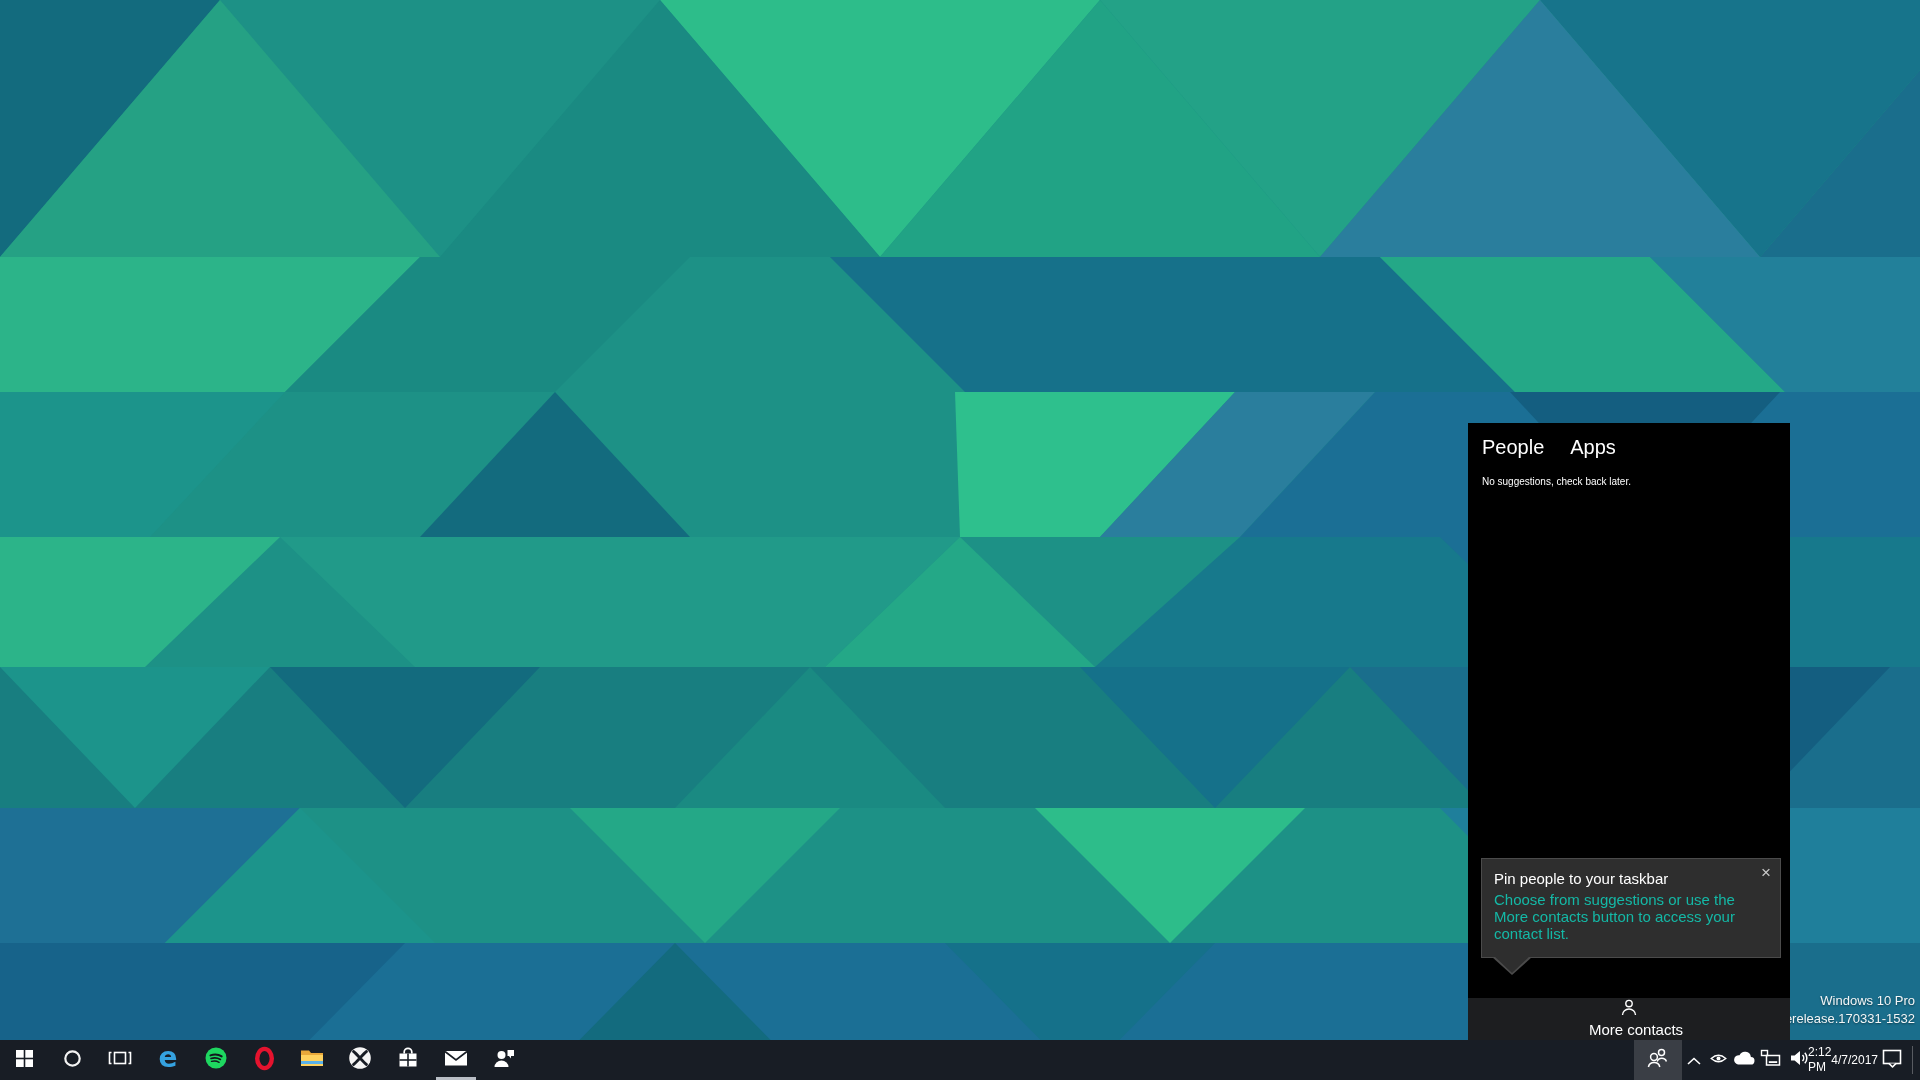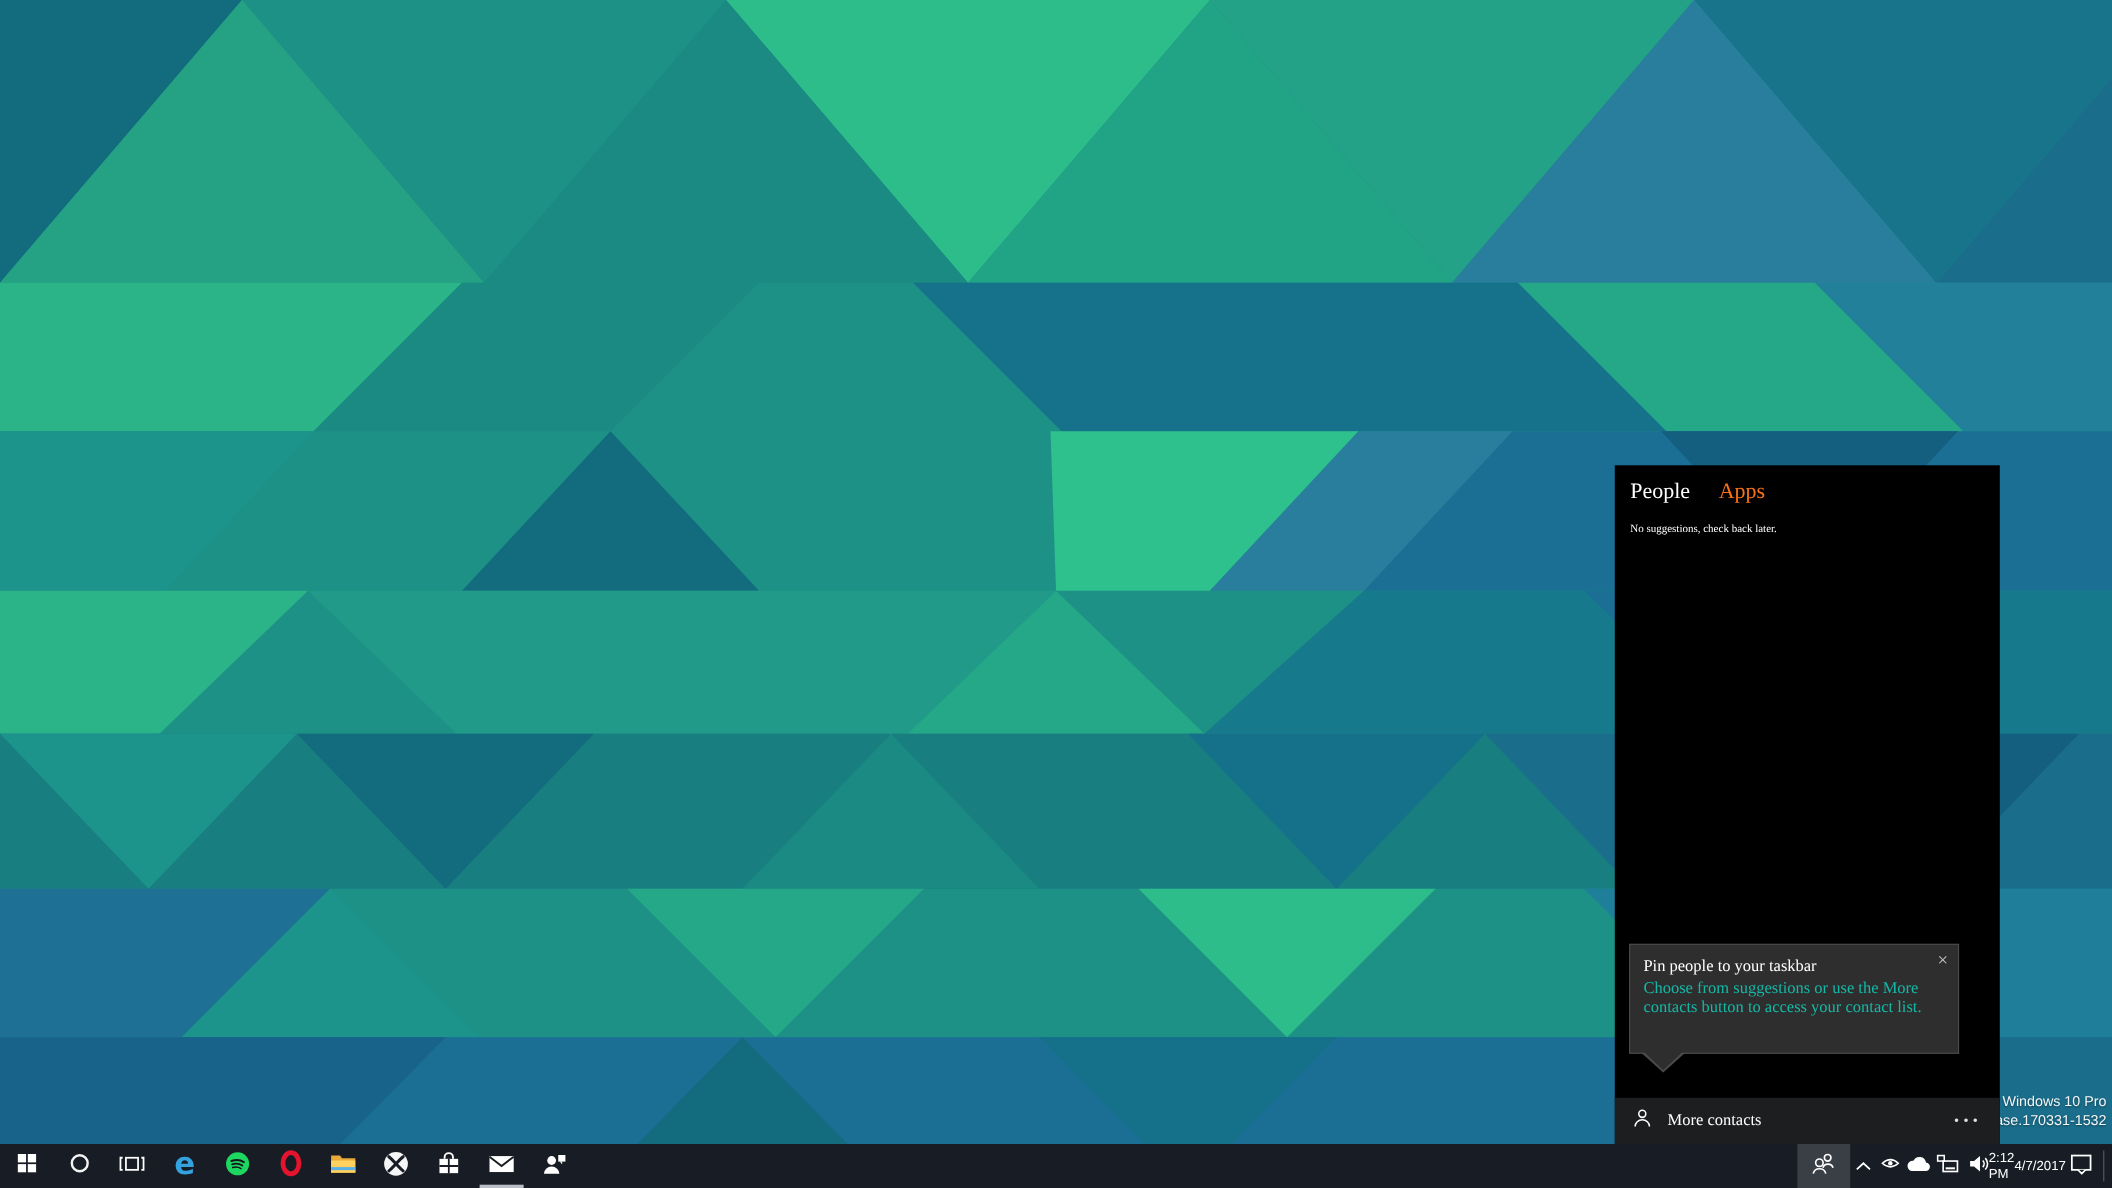--- a/index.html
+++ b/index.html
@@ -8,44 +8,44 @@
 
   
   .wallpaper { position:absolute; inset:0; z-index:0; }
 
   
   .watermark { position:absolute; right:5px; bottom:52px; z-index:3;
                text-align:right; font-size:13px; line-height:18px;
                color:rgba(255,255,255,.95); text-shadow:0 1px 2px rgba(0,0,0,.45); }
 
   
-  .people-flyout { position:absolute; left:1468px; top:423px; width:350px; height:617px;
-                   background:var(--panel-bg,#000); z-index:10; color:#fff;font-family:Liberation Serif, serif; }
+  .people-flyout { position:absolute; left:1468px; top:423px; width:322px; height:617px;
+                   background:var(--panel-bg,#000); z-index:10; color:#fff; }
   .tabs { display:flex; gap:26px; padding:13px 0 0 14px; font-size:20px; }
-  .tab { color:#f97316; cursor:pointer; }
+  .tab { color:#ffffff; cursor:pointer; }
   .tab.active { color:#ffffff; }
   .empty-msg { padding:17px 29px 0 14px; font-size:10px; color:#fff; }
 
   .tooltip { position:absolute; left:13px; top:435px; width:300px; min-height:100px;
              background:var(--tooltip-bg,#2e2e2e); border:1px solid var(--tooltip-border,#4b4b4b);
              padding:10px 30px 1px 12px; }
   .tooltip-title { font-size:15px; line-height:20px; color:#ffffff; }
   .tooltip-body  { font-size:15px; line-height:17px; color:#14b8a6; margin-top:2px; }
   .tooltip-close { position:absolute; top:5px; right:9px; font-size:17px; line-height:17px;
                    color:#c9c9c9; cursor:pointer; }
   .arrow-border { position:absolute; left:24px; top:534px; width:0; height:0;
                   border-left:20px solid transparent; border-right:20px solid transparent;
                   border-top:18px solid var(--tooltip-border,#4b4b4b); }
   .arrow-fill   { position:absolute; left:26px; top:533px; width:0; height:0;
                   border-left:18px solid transparent; border-right:18px solid transparent;
                   border-top:17px solid var(--tooltip-bg,#2e2e2e); }
 
   .more-contacts { position:absolute; left:0; right:0; bottom:0; height:42px;
                    background:var(--bar-bg,#1d1e20); display:flex; align-items:center;
-                   padding:0 16px 0 16px; cursor:pointer; }
+                   padding:0 16px 0 16px; cursor:pointer;flex-direction:column; }
   .mc-label { font-size:15px; color:#fff; margin-left:14px; }
   .mc-menu  { margin-left:auto; font-size:13px; letter-spacing:4px; color:#e2e2e2; cursor:pointer; }
 
   
   .taskbar { position:absolute; left:0; right:0; bottom:0; height:40px;
              background:var(--taskbar-bg,#181d25); z-index:20; display:flex; align-items:stretch; }
   .tb-btn { width:48px; height:40px; display:flex; align-items:center; justify-content:center;
             position:relative; cursor:pointer; }
   .run-indicator { position:absolute; left:4px; right:4px; bottom:0; height:3px;
                    background:var(--indicator-gray,#b9bec6); }

